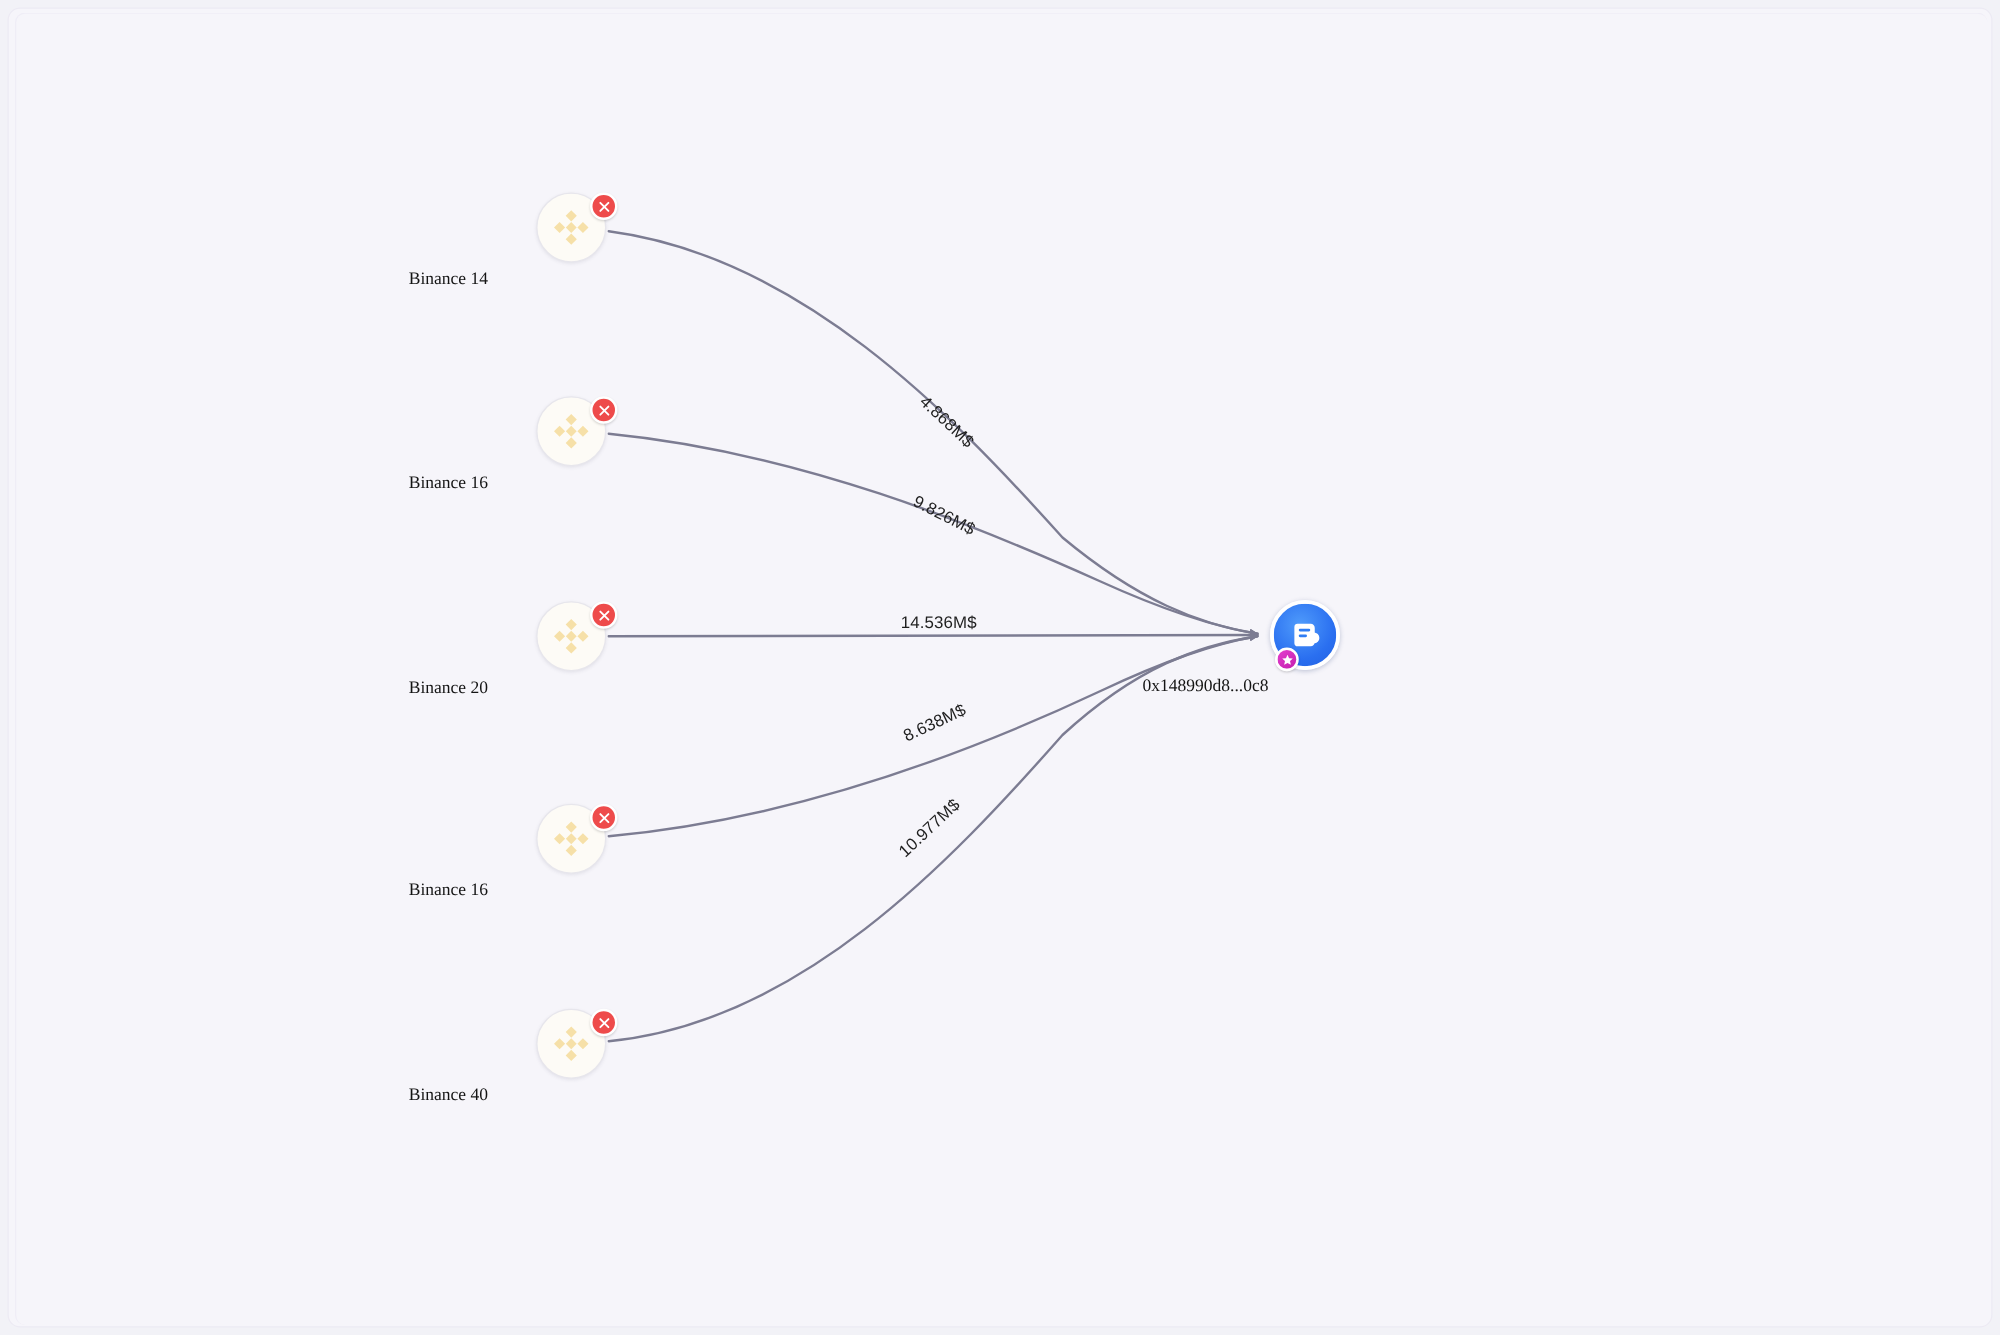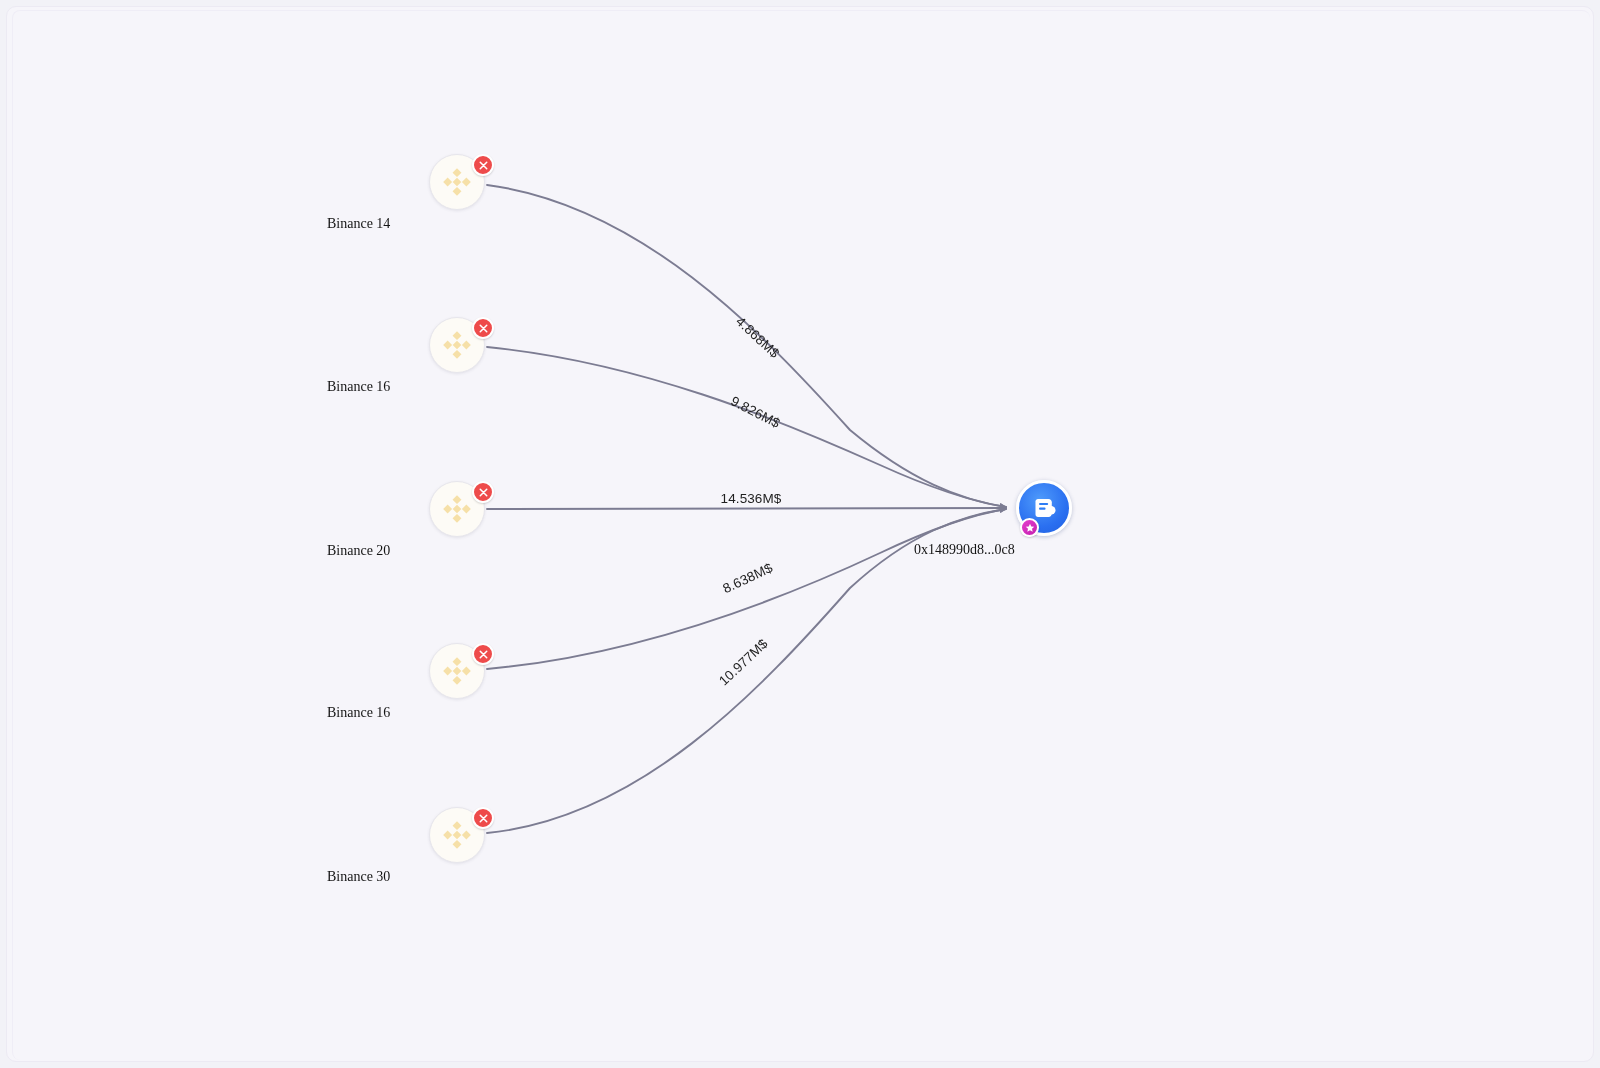--- a/index.html
+++ b/index.html
@@ -303,21 +303,21 @@
             <polygon points="16,20.6 20.2,24.8 16,29 11.8,24.8"></polygon>
             <polygon points="16,11.9 20.1,16 16,20.1 11.9,16"></polygon>
           </g>
         </svg>
       </div>
       <div class="remove-badge">
         <svg width="9" height="9" viewBox="0 0 10 10">
           <path d="M1.4,1.4 L8.6,8.6 M8.6,1.4 L1.4,8.6" stroke="#ffffff" stroke-width="1.7" stroke-linecap="round"></path>
         </svg>
       </div>
-      <div class="node-label">Binance 30</div>
+      <div class="node-label">Binance 40</div>
     </div>
 
     <div class="node" style="left:1044px; top:508px;">
       <div class="node-circle wallet-circle">
         <svg class="wallet-logo" width="32" height="32" viewBox="0 0 32 32">
           <path d="M7.5,9.5 C7.5,8.0 8.6,7.0 10.0,7.0 L20.5,7.0 C22.4,7.0 23.8,8.5 23.8,10.3
                    L23.8,21.6 C23.8,23.5 22.4,25.0 20.5,25.0 L10.0,25.0 C8.6,25.0 7.5,23.9 7.5,22.5 Z" fill="#ffffff"></path>
           <rect x="11.0" y="11.0" width="9.2" height="2.1" rx="1.05" fill="#2f7df4"></rect>
           <rect x="11.0" y="15.6" width="6.6" height="2.1" rx="1.05" fill="#2f7df4"></rect>
           <circle cx="23.2" cy="18.3" r="4.3" fill="#ffffff"></circle>

